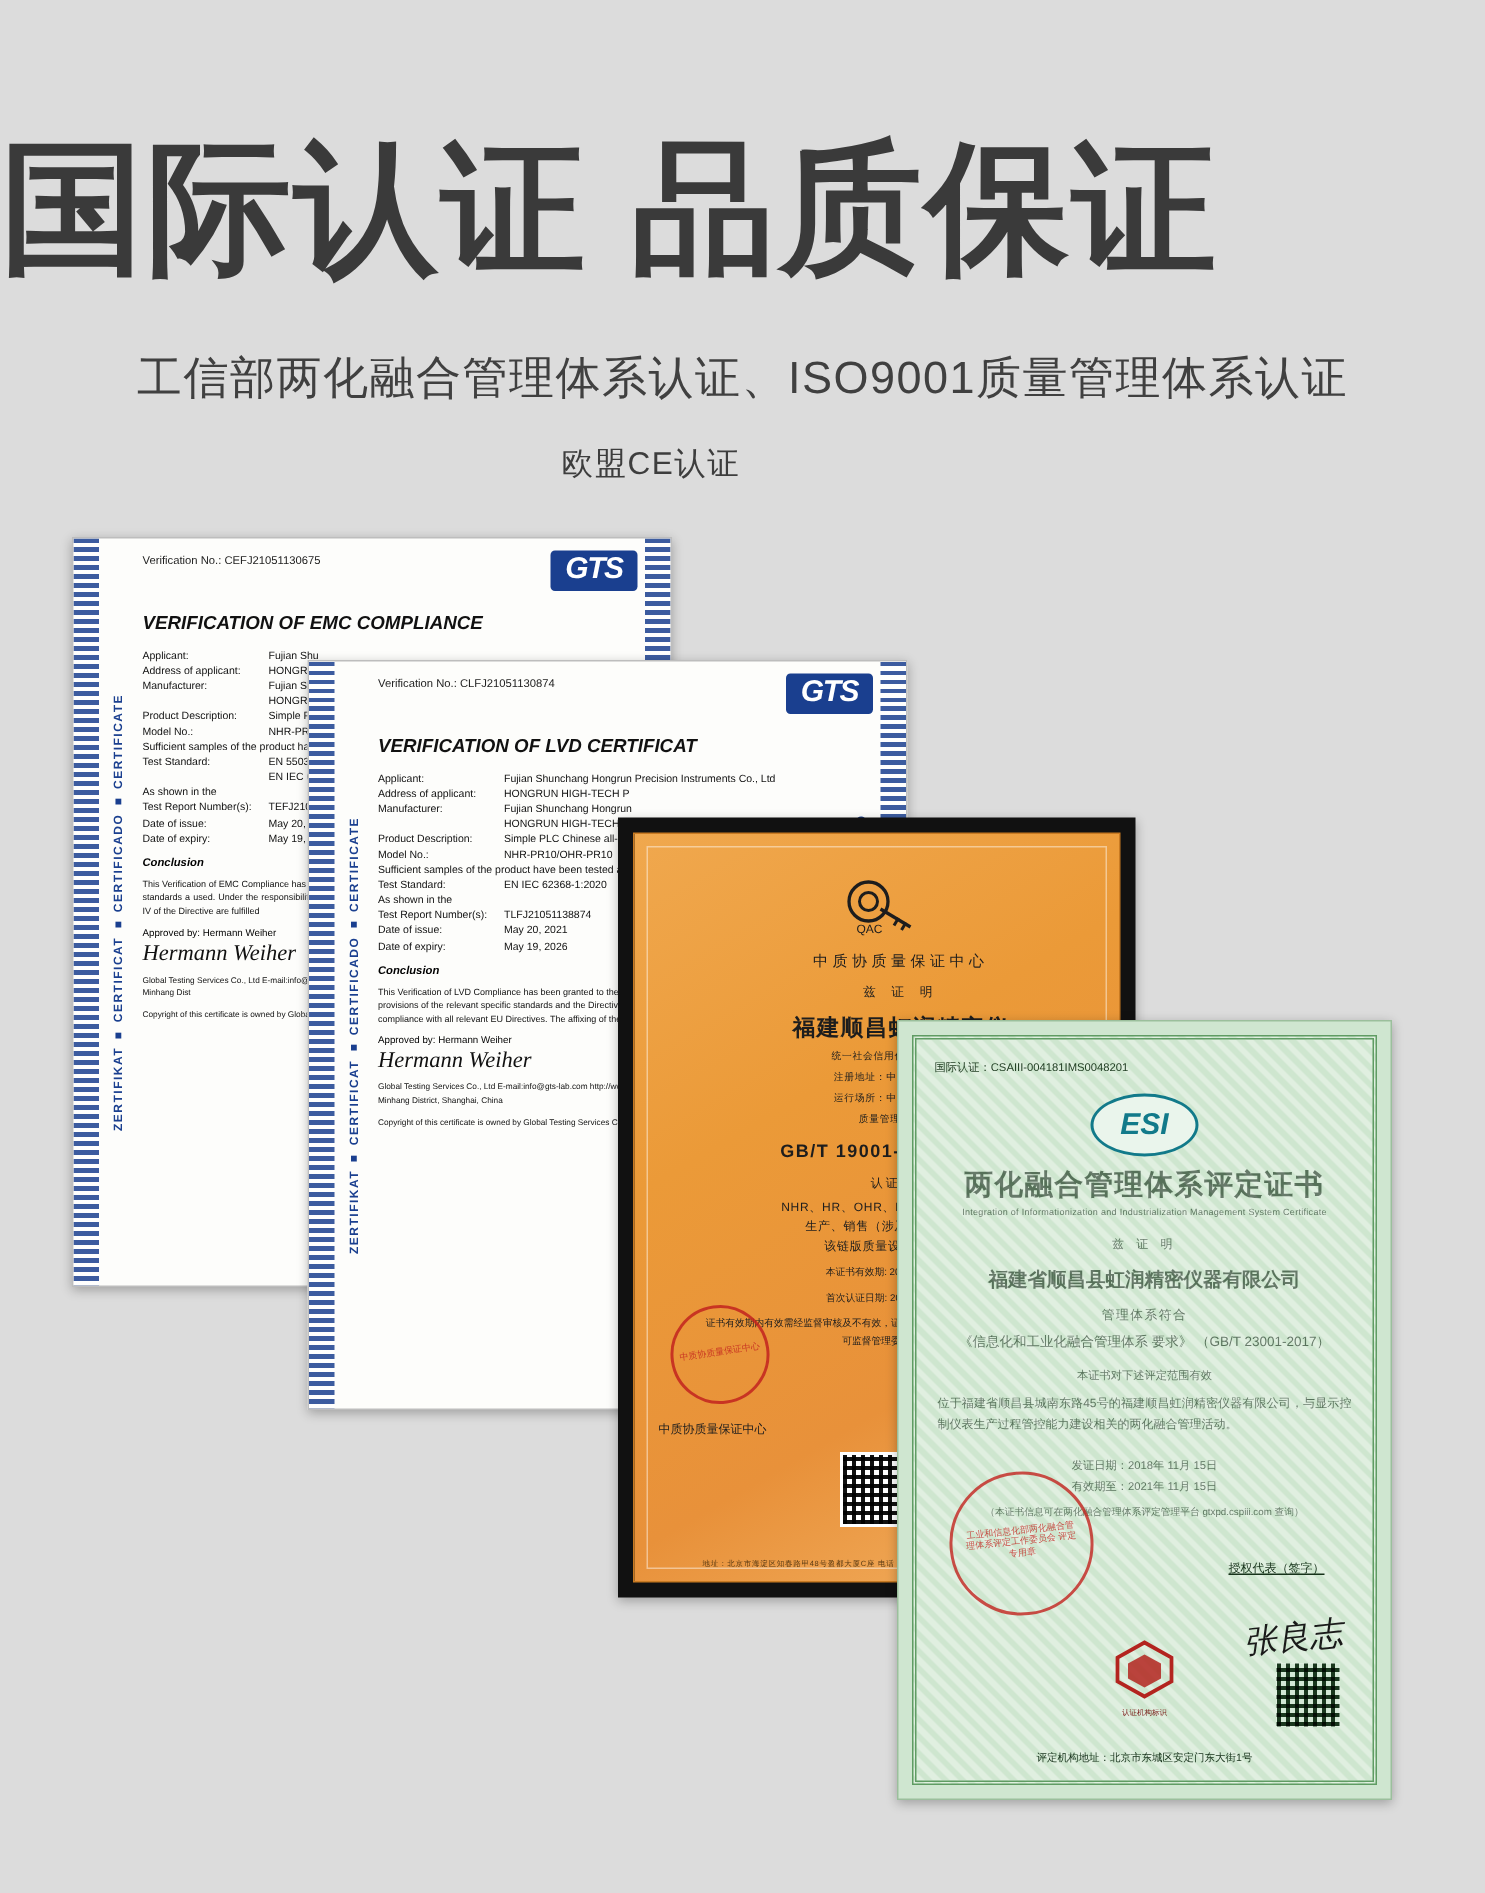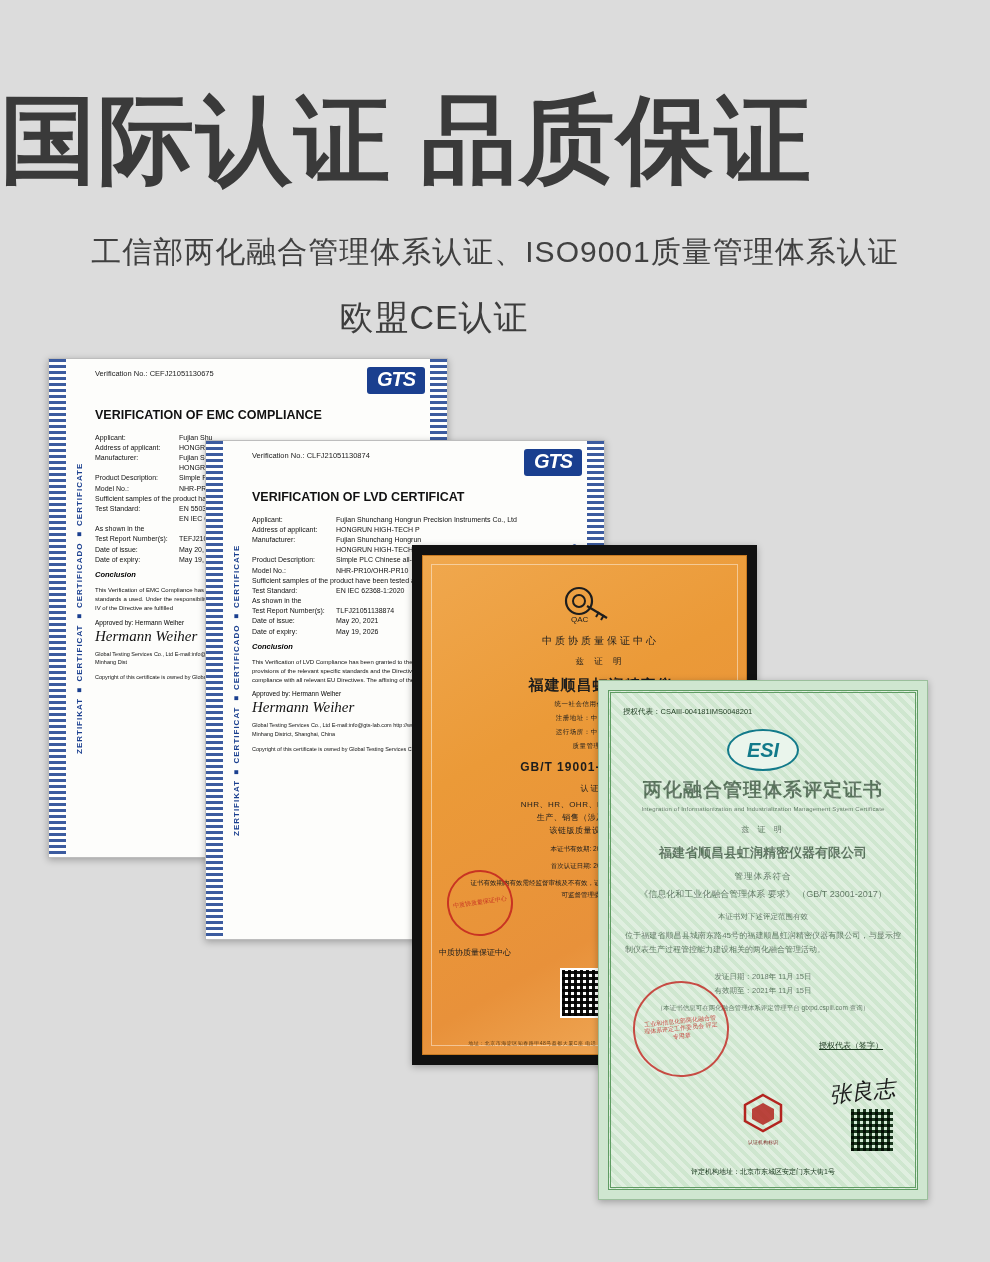--- a/index.html
+++ b/index.html
@@ -23,21 +23,21 @@
     white-space:nowrap;
   }
   .sub1{
     position:absolute;left:0;top:232px;width:990px;
     text-align:center;
     font-size:30px;color:#404040;letter-spacing:1px;
   }
   .sub2{
     position:absolute;left:0;top:295px;width:868px;
     text-align:center;
-    font-size:34px;color:#3d3d3d;letter-spacing:1px;
+    font-size:21px;color:#3d3d3d;letter-spacing:1px;
   }
 
   
   .cert{position:absolute;box-sizing:border-box;overflow:hidden;
         box-shadow:0 2px 7px rgba(0,0,0,.28);}
 
   
   .gts{background:#fdfdfb;border:1px solid #bdbdbd;}
   .gts .guilloche-l,.gts .guilloche-r{
     position:absolute;top:0;bottom:0;width:17px;
@@ -58,21 +58,21 @@
   .gts .sidetext.r{right:17px;}
   .gts .body{position:absolute;left:46px;right:22px;top:10px;bottom:6px;}
   .gts .verif{font-size:7.5px;color:#222;margin-bottom:2px;}
   .gts .logo{
     position:absolute;right:0;top:-2px;
     background:#1a3f8f;color:#fff;font-weight:bold;font-style:italic;
     font-size:20px;padding:1px 10px 3px 10px;border-radius:3px;
     letter-spacing:-1px;
   }
   .gts .title{
-    font-size:12.5px;font-weight:bold;color:#111;
+    font-size:12.5px;font-weight:bold;font-style:italic;color:#111;
     margin-top:30px;margin-bottom:10px;
   }
   .gts table{border-collapse:collapse;font-size:7px;color:#111;width:100%;}
   .gts table td{padding:1.6px 0;vertical-align:top;}
   .gts table td.k{width:84px;white-space:nowrap;}
   .gts .para{font-size:6px;color:#111;line-height:1.45;margin-top:7px;text-align:justify;}
   .gts .concl{font-size:7.5px;font-weight:bold;font-style:italic;margin-top:6px;}
   .gts .appr{font-size:6.5px;margin-top:6px;}
   .gts .sign{font-family:"Liberation Serif",serif;font-style:italic;font-size:15px;margin-top:2px;color:#111;}
   .gts .foot{font-size:5.5px;color:#111;line-height:1.5;margin-top:5px;}
@@ -392,21 +392,21 @@
       <div class="qr"></div>
       <div class="iaf">IAF</div>
       <div class="botline">地址：北京市海淀区知春路甲48号盈都大厦C座  电话：010-62108541  网址：www.qac.org.cn</div>
     </div>
   </div>
 
   <div class="cert csi" style="left:598px;top:680px;width:330px;height:520px;">
     <div class="frame"></div>
 
     <div class="no">
-      <span>授权代表：</span><span>CSAIII-004181IMS0048201</span>
+      <span>国际认证：</span><span>CSAIII-004181IMS0048201</span>
     </div>
 
     <div class="esi">ESI</div>
 
     <div class="c">
       <div class="t1">两化融合管理体系评定证书</div>
       <div class="t2">Integration of Informationization and Industrialization Management System Certificate</div>
       <div class="t3">兹 证 明</div>
       <div class="t4">福建省顺昌县虹润精密仪器有限公司</div>
       <div class="t5">管理体系符合</div>

